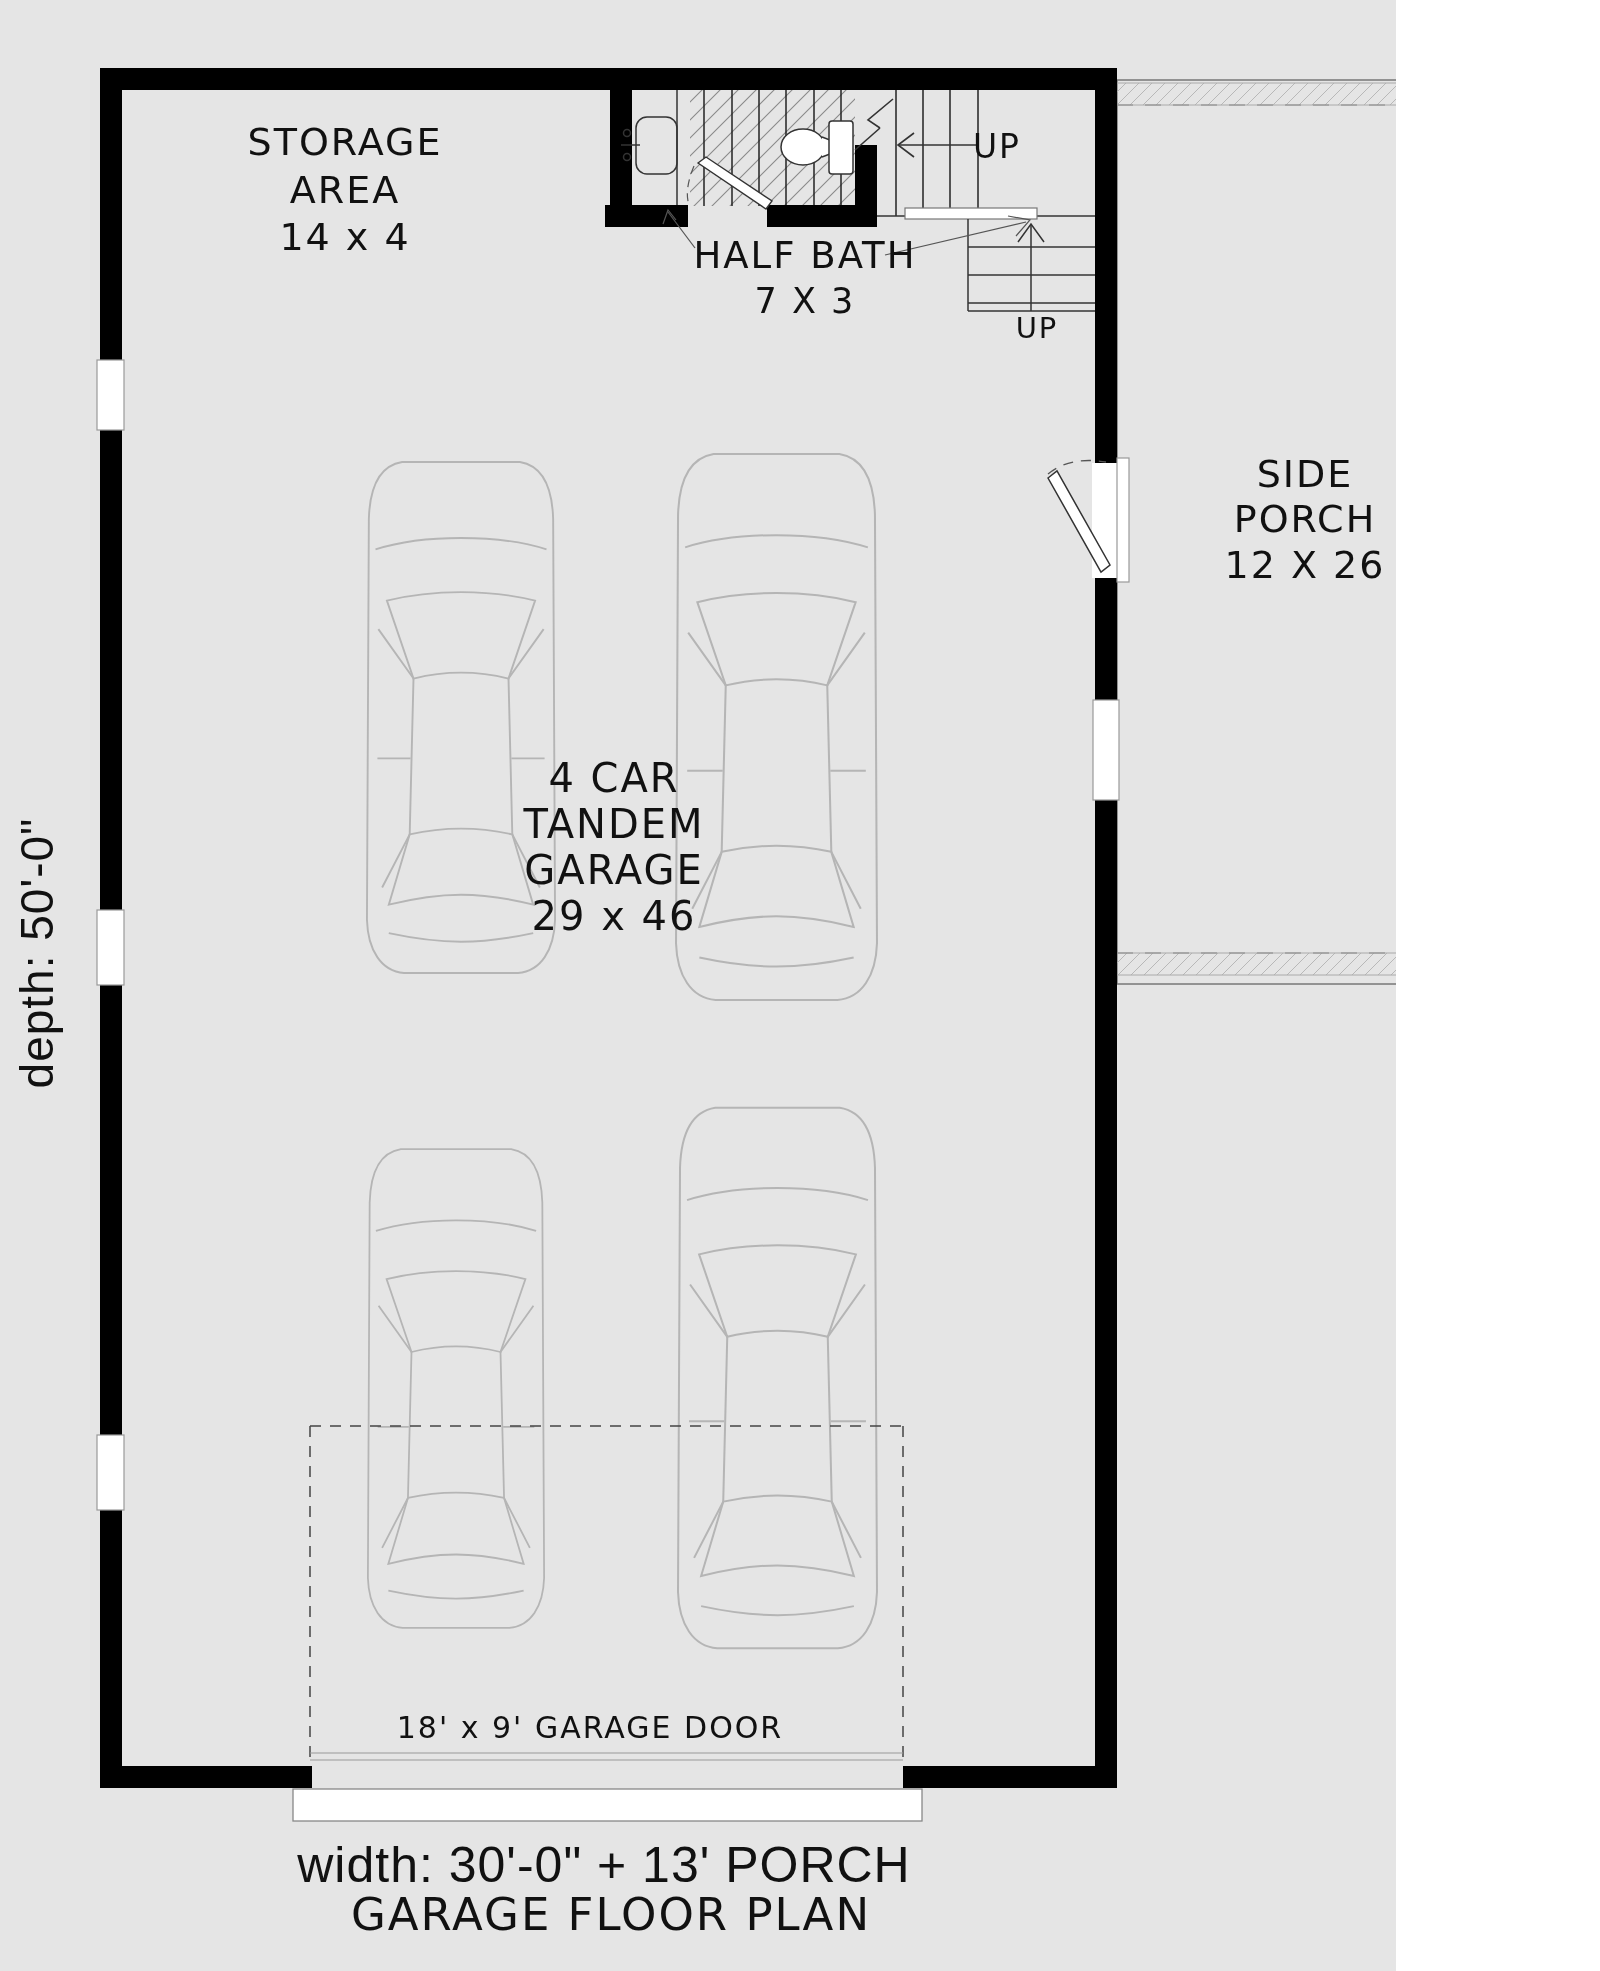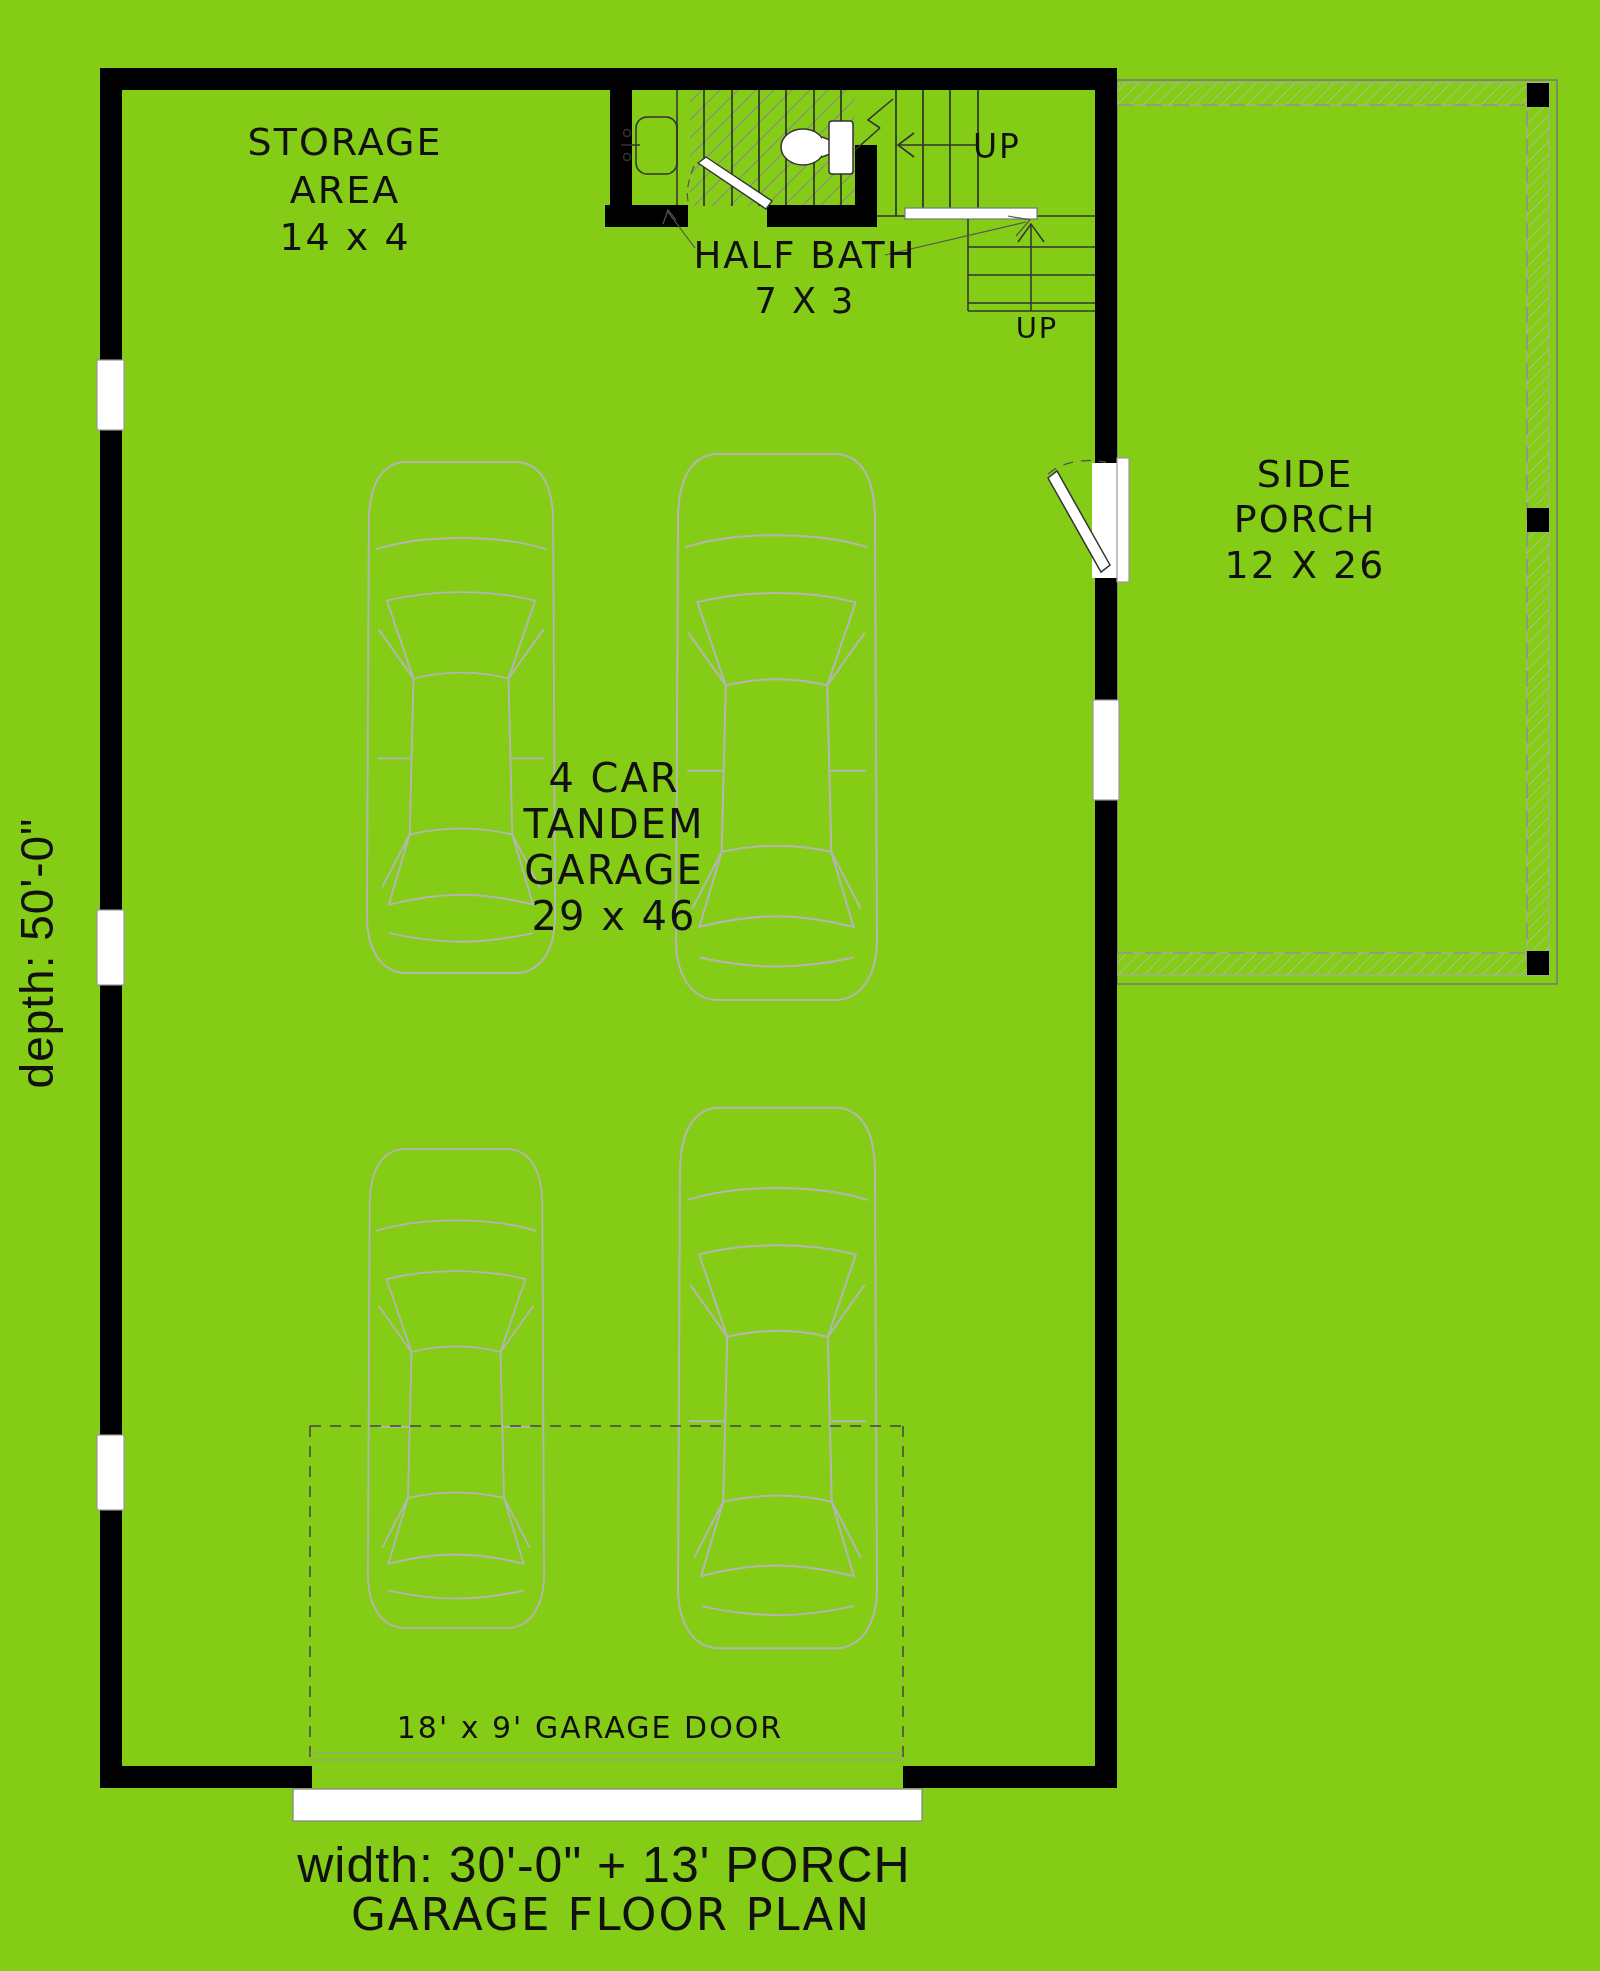--- a/index.html
+++ b/index.html
@@ -1,16 +1,16 @@
 <!DOCTYPE html>
 <html><head>
 <meta charset="utf-8">
 <style>
   html,body{margin:0;padding:0;background:#ffffff;}
-  #page{position:relative;width:1600px;height:1971px;background:#84cc16;overflow:hidden;}
+  #page{position:relative;width:1396px;height:1971px;background:#e5e5e5;overflow:hidden;}
   svg{display:block;}
   text{fill:#111111;}
   .hand{font-family:"DejaVu Sans",sans-serif;letter-spacing:2px;font-weight:500;}
   .dim{font-family:"Liberation Sans",sans-serif;font-weight:400;letter-spacing:1px;}
   .thin{stroke:#333;stroke-width:1.5;fill:none;}
   .gray{stroke:#999;stroke-width:1.2;fill:none;}
 </style>
 </head>
 <body>
 

